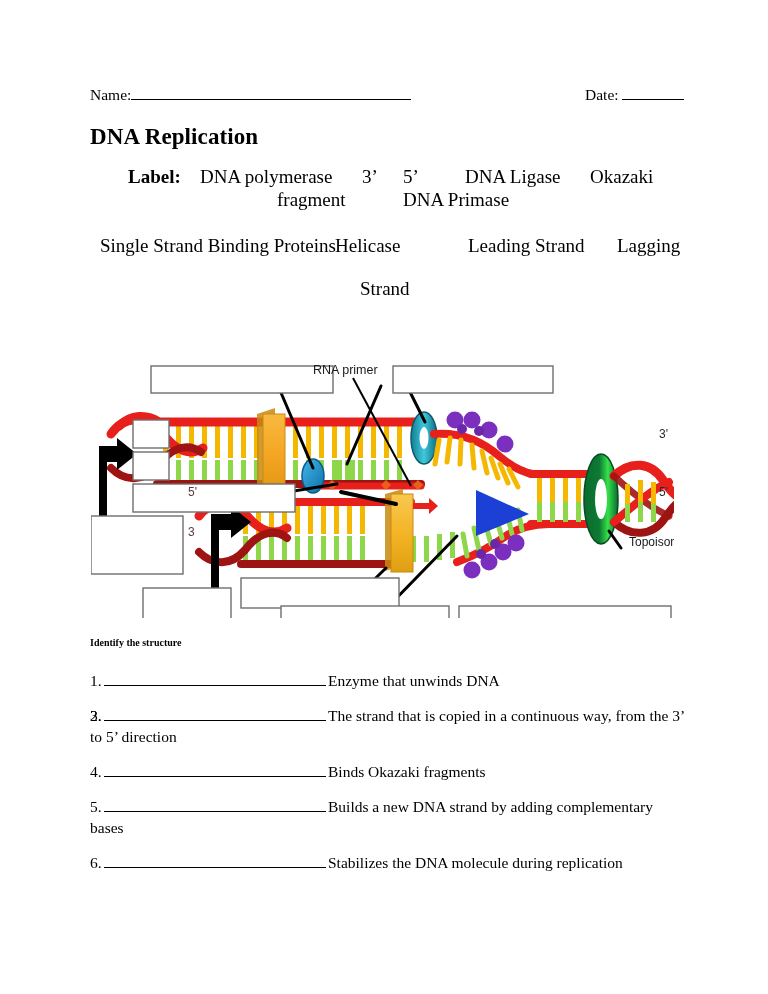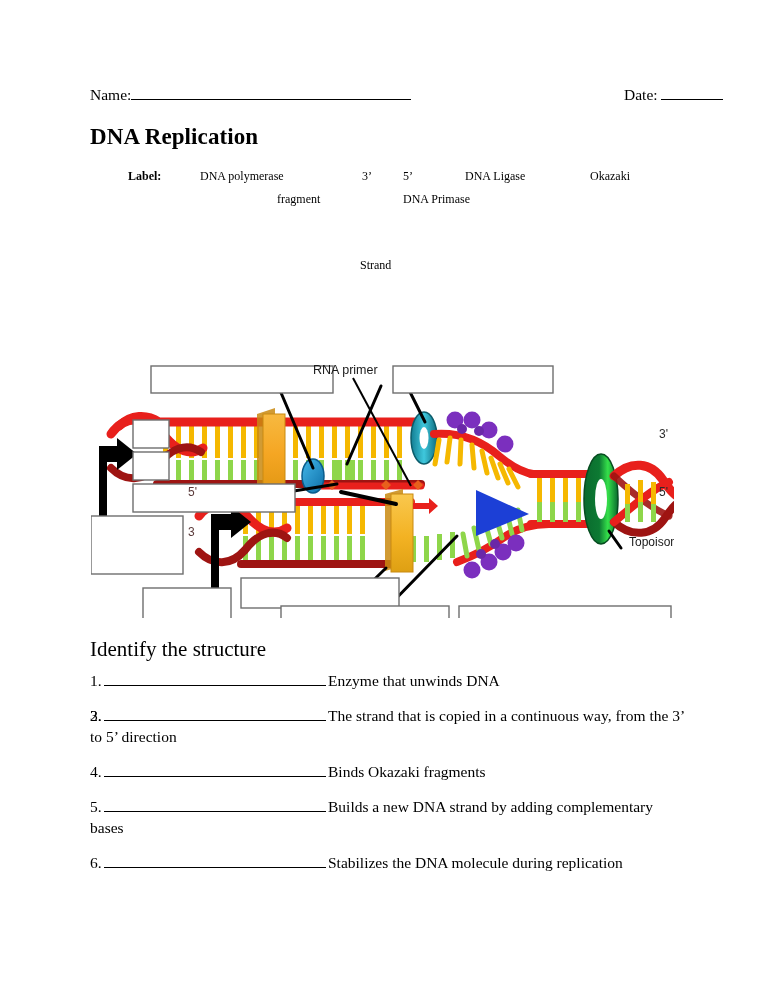--- a/index.html
+++ b/index.html
@@ -39,40 +39,39 @@
     border-bottom: 1px solid #000;
     height: 13px;
     vertical-align: baseline;
   }
   .rule-name { width: 280px; }
   .rule-date { width: 62px; }
   .date-group {
     position: absolute;
     left: 495px;
     top: 0;
-    margin-left: 39px;
   }
 
   
   .title {
     position: absolute;
     left: 90px;
     top: 124px;
     font-size: 23px;
     font-weight: bold;
     letter-spacing: 0.1px;
   }
 
   
   .labelblock {
     position: absolute;
     left: 90px;
     top: 165px;
     width: 600px;
-    font-size: 12px;
+    font-size: 19px;
     line-height: 23px;
   }
   .lb-row { position: relative; height: 23px; white-space: nowrap; }
   .lb-item { position: absolute; top: 0; }
   .b { font-weight: bold; }
 
   
   .diagram {
     position: absolute;
     left: 91px;
@@ -82,22 +81,22 @@
     background: #737373;
     overflow: hidden;
   }
   .diagram svg { display: block; }
 
   
   .identify {
     position: absolute;
     left: 90px;
     top: 637px;
-    font-size: 21px;
-    font-weight: normal;
+    font-size: 10px;
+    font-weight: bold;
   }
 
   
   .questions {
     position: absolute;
     left: 90px;
     top: 670px;
     width: 600px;
     font-size: 15.5px;
     line-height: 21px;
@@ -150,20 +149,26 @@
       <span class="lb-item" style="left:272px;">3’</span>
       <span class="lb-item" style="left:313px;">5’</span>
       <span class="lb-item" style="left:375px;">DNA Ligase</span>
       <span class="lb-item" style="left:500px;">Okazaki</span>
     </div>
     <div class="lb-row">
       <span class="lb-item" style="left:187px;text-align:right;">fragment</span>
       <span class="lb-item" style="left:313px;">DNA Primase</span>
     </div>
     <div class="lb-row" style="height:23px;"></div>
+    <div class="lb-row">
+      <span class="lb-item" style="left:10px;">Single Strand Binding Proteins</span>
+      <span class="lb-item" style="left:245px;">Helicase</span>
+      <span class="lb-item" style="left:378px;">Leading Strand</span>
+      <span class="lb-item" style="left:527px;">Lagging</span>
+    </div>
     <div class="lb-row">
       <span class="lb-item" style="left:270px;margin-top:20px;">Strand</span>
     </div>
   </div>
 
   <div class="diagram">
     <svg width="583" height="262" viewBox="0 0 583 262" xmlns="http://www.w3.org/2000/svg">
       <defs>
         <linearGradient id="gTopo" x1="0" y1="0" x2="1" y2="0">
           <stop offset="0%" stop-color="#0a6b2e"></stop>

